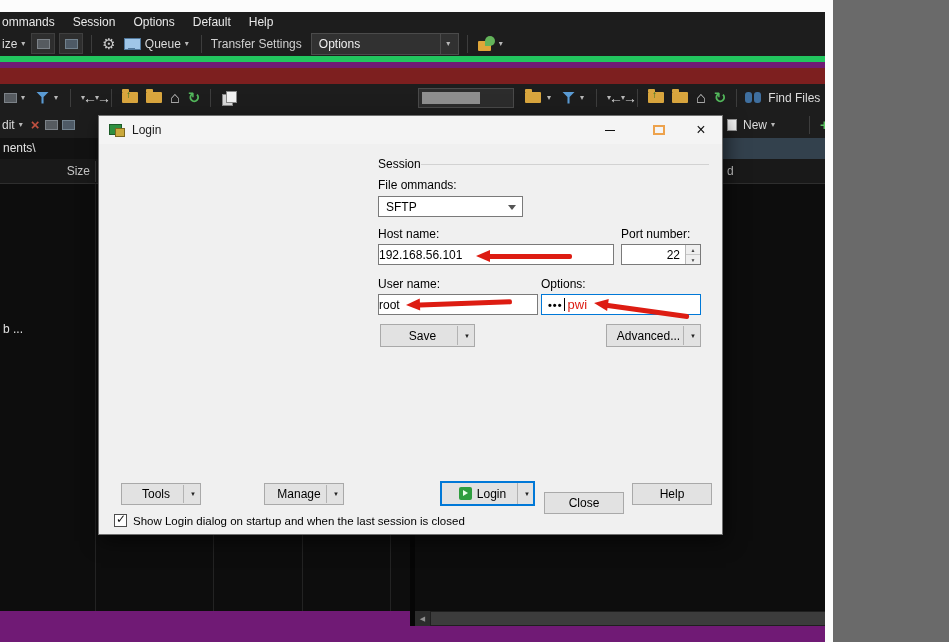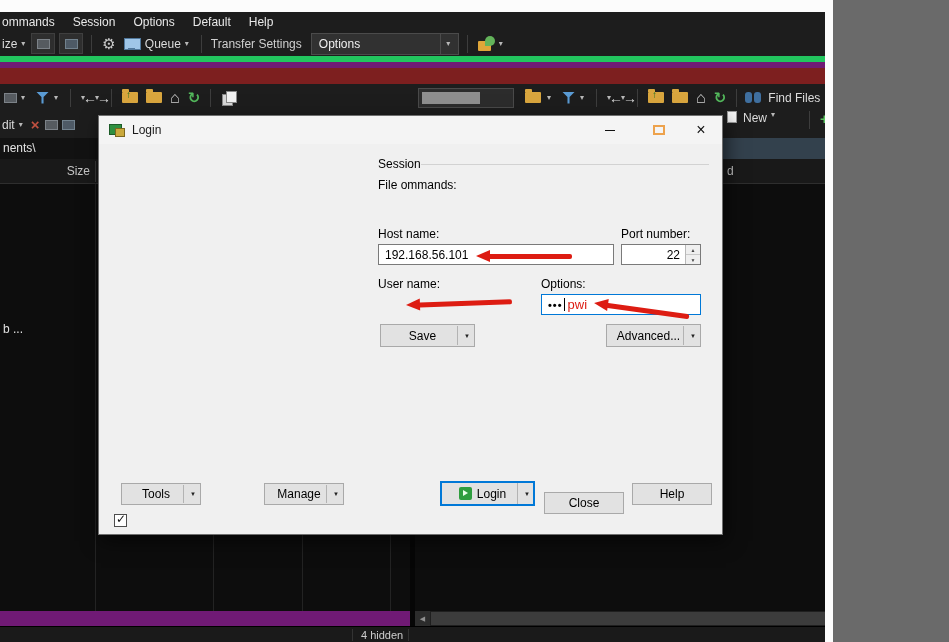--- a/index.html
+++ b/index.html
@@ -13,21 +13,21 @@
   .menubar{position:absolute;left:0;top:12px;width:941px;height:19px;background:#1d1d1d;display:flex;align-items:center;font-size:12px;color:#e8e8e8;}
   .menu-item{padding:0 9px;white-space:nowrap;}
   .menu-item:first-child{padding-left:2px;}
 
   .toolbar{position:absolute;left:0;width:941px;background:#1d1d1d;display:flex;align-items:center;font-size:12px;color:#dcdcdc;}
   .tb1{top:31px;height:31px;border-bottom:6px solid #22c55e;}
   .tb2{top:84px;height:27px;}
   .tb3{top:111px;height:27px;}
   .tb2-left,.tb3-left{display:flex;align-items:center;height:100%;}
   .tb2-right{position:absolute;left:418px;top:0;height:100%;display:flex;align-items:center;}
-  .tb3-right{position:absolute;left:727px;top:0;height:100%;display:flex;align-items:flex-start;}
+  .tb3-right{position:absolute;left:727px;top:0;height:100%;display:flex;align-items:center;}
 
   .tb-sep{width:1px;height:18px;background:#3d3d3d;margin:0 6px;flex:none;}
   .tb-label{margin:0 2px;white-space:nowrap;}
   .tb-label.dim{color:#cfcfcf;margin:0 7px 0 3px;}
   .caret{font-size:8px;color:#b8b8b8;margin:0 4px 0 2px;line-height:1;flex:none;}
   .tb-glyph{font-size:15px;color:#c9c9c9;margin:0 4px;line-height:1;flex:none;}
   .tb-glyph.arrow{font-size:14px;color:#d8d8d8;}
   .tb-glyph.refresh{color:#53b85c;font-weight:bold;}
   .tb-glyph.home{color:#cfcfcf;font-size:16px;}
   .tb-glyph.xdel{color:#c05040;font-size:15px;font-weight:bold;}
@@ -123,21 +123,21 @@
   .grp-label{position:absolute;left:279px;top:41px;color:#000;}
   .grp-line{position:absolute;left:322px;top:48px;width:288px;height:1px;background:#d2d2d2;}
   .fld-label{position:absolute;color:#000;white-space:nowrap;}
 
   .combo{position:absolute;height:21px;background:#fff;border:1px solid #7a7a7a;}
   .combo-val{position:absolute;left:7px;top:3px;}
   .combo-dd{position:absolute;right:6px;top:8px;width:0;height:0;border-left:4px solid transparent;border-right:4px solid transparent;border-top:5px solid #555;}
 
   .input{position:absolute;height:21px;background:#fff;border:1px solid #7a7a7a;display:flex;align-items:center;}
   .input.focused{border-color:var(--focus-blue,#0078d7);}
-  .input-text{margin-left:6px;white-space:nowrap;}
+  .input-text{white-space:nowrap;}
   .input-text.port{position:absolute;right:20px;margin:0;}
   .spinner{position:absolute;right:0;top:0;bottom:0;width:15px;border-left:1px solid #b9b9b9;display:flex;flex-direction:column;}
   .spin{flex:1;display:flex;align-items:center;justify-content:center;font-size:5px;color:#444;background:#efefef;}
   .spin.up{border-bottom:1px solid #c9c9c9;}
 
   .pw-dots{margin-left:6px;font-weight:bold;letter-spacing:1px;font-size:11px;}
   .pw-cursor{width:1px;height:13px;background:#000;margin-left:1px;flex:none;}
   .pw-annotation{margin-left:3px;color:var(--annotation-red,#d42016);font-size:13px;}
 
   .btn{position:absolute;background:#e2e2e2;border:1px solid #a9a9a9;display:flex;align-items:center;justify-content:center;color:#000;}
@@ -316,63 +316,65 @@
   <span class="vline" style="left:390px;"></span>
   <span class="vline faint" style="left:830px;"></span>
   <span class="vline faint" style="left:903px;"></span>
 
   <div class="hscroll">
     <span class="hs-btn left">◀</span>
     <span class="hs-thumb"></span>
     <span class="hs-btn right">▶</span>
   </div>
 
-  <div class="statusbar">
-    <span class="status-sep" style="left:352px;"></span>
-    <span class="status-text">4 hidden</span>
-    <span class="status-sep" style="left:408px;"></span>
-  </div>
 
   <div class="dialog">
     <div class="dlg-titlebar">
       <span class="dlg-icon"></span>
       <span class="dlg-title">Login</span>
       <span class="win-btn min">
           <span class="min-glyph"></span>
         </span>
       <span class="win-btn max">
           <span class="max-glyph"></span>
         </span>
       <span class="win-btn close">×</span>
     </div>
 
 
     <span class="grp-label">Session</span>
     <div class="grp-line"></div>
 
     <span class="fld-label" style="left:279px;top:62px;">File ommands:</span>
+    <div class="combo" style="left:279px;top:80px;width:145px;">
+      <span class="combo-val">SFTP</span>
+      <span class="combo-dd"></span>
+    </div>
 
     <span class="fld-label" style="left:279px;top:111px;">Host name:</span>
     <span class="fld-label" style="left:522px;top:111px;">Port number:</span>
 
     <div class="input" style="left:279px;top:128px;width:236px;">
       <span class="input-text">192.168.56.101</span>
     </div>
 
     <div class="input" style="left:522px;top:128px;width:80px;">
       <span class="input-text port">22</span>
       <span class="spinner">
         <span class="spin up">▲</span>
         <span class="spin">▼</span>
       </span>
     </div>
 
     <span class="fld-label" style="left:279px;top:161px;">User name:</span>
     <span class="fld-label" style="left:442px;top:161px;">Options:</span>
 
+    <div class="input" style="left:279px;top:178px;width:160px;">
+      <span class="input-text">root</span>
+    </div>
 
     <div class="input focused" style="left:442px;top:178px;width:160px;">
       <span class="pw-dots">•••</span>
       <span class="pw-cursor"></span>
       <span class="pw-annotation">pwi</span>
     </div>
 
     <div class="btn split" style="left:281px;top:208px;width:95px;height:23px;">
       <span class="btn-label">Save</span>
       <span class="btn-splitline"></span>
@@ -409,20 +411,21 @@
     </div>
 
     <div class="btn" style="left:533px;top:367px;width:80px;height:22px;">
       <span class="btn-label">Help</span>
     </div>
 
     <div class="chk-row">
       <span class="chk-box">
         <span class="chk-mark">✓</span>
       </span>
+      <span class="chk-label">Show Login dialog on startup and when the last session is closed</span>
     </div>
   </div>
 
   <div class="arrow" style="left:476px;top:250px;width:96px;">
     <span class="arrow-head"></span>
     <span class="arrow-shaft"></span>
   </div>
   <div class="arrow" style="left:406px;top:299px;width:106px;transform:rotate(-2deg);">
     <span class="arrow-head"></span>
     <span class="arrow-shaft"></span>

